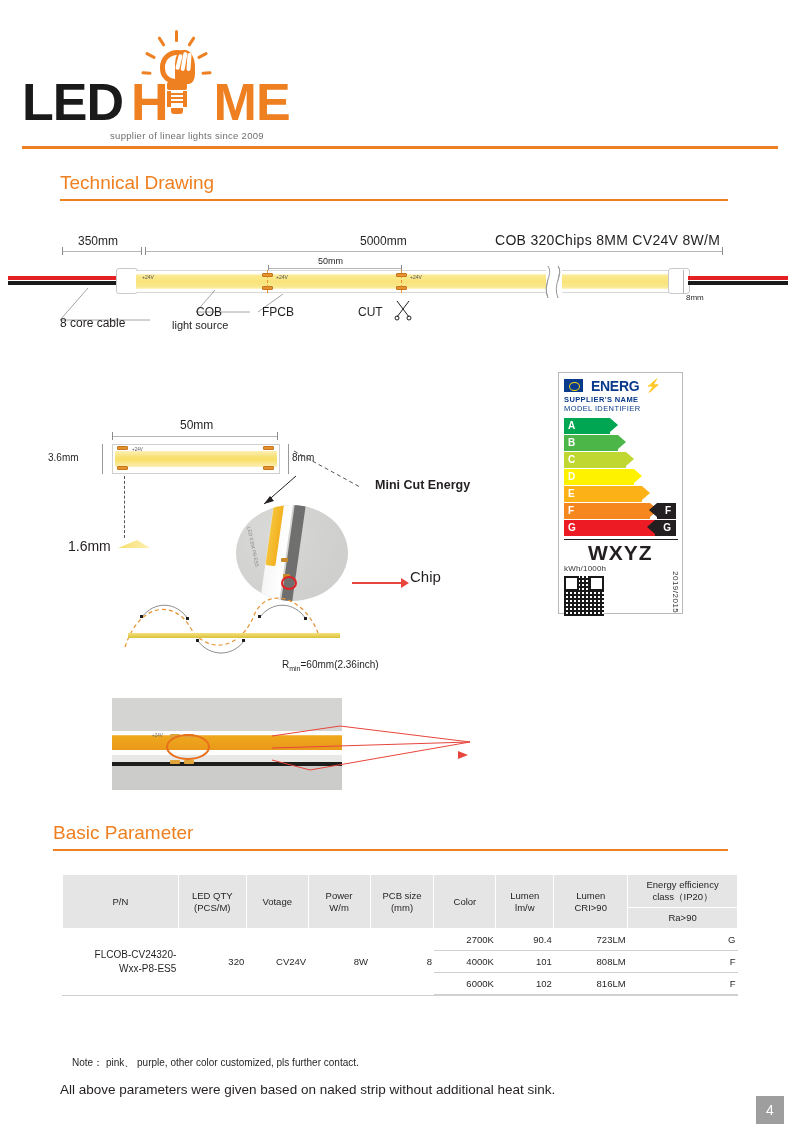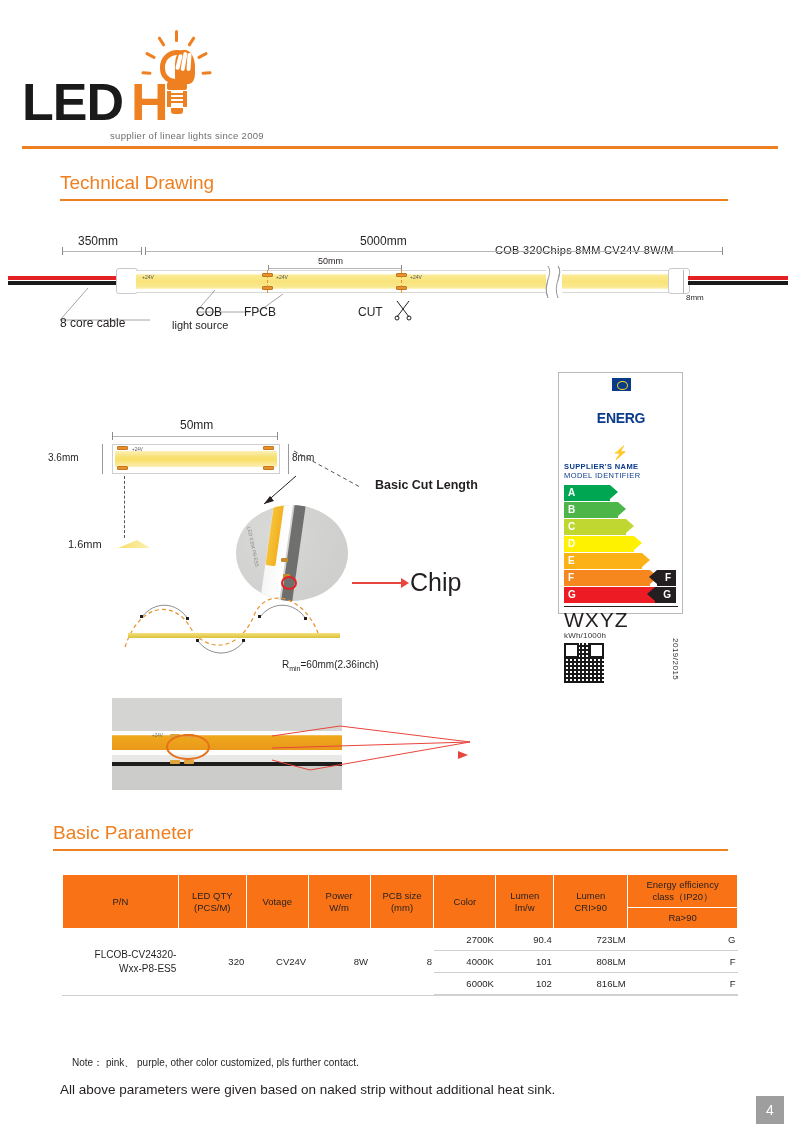--- a/index.html
+++ b/index.html
@@ -178,23 +178,22 @@
     position:absolute; height:5px;
     background:linear-gradient(to bottom,#f4e07a,#d9c23d);
   }
 
   
   #energy-label {
     position:absolute; left:558px; top:372px; width:125px; height:242px;
     background:#fff; border:1px solid #b9b9b9;
   }
   .en-top {
-    display:flex; align-items:center; gap:20px;
+    display:flex; align-items:center; gap:8px;
     padding:5px 4px 2px 5px;
-    flex-direction:column;
   }
   .en-flag {
     width:19px; height:13px; background:#0a3a8b; position:relative; flex:none;
   }
   .en-flag::after {
     content:""; position:absolute; left:5px; top:3px; width:9px; height:7px;
     border:1.3px solid #f5d515; border-radius:50%;
   }
   .en-word {
     font-size:14px; font-weight:bold; color:#0a3a8b; letter-spacing:-0.3px;
@@ -225,21 +224,21 @@
     position:absolute; right:2px; top:0; height:15.5px;
     background:#231f20; color:#fff; font-weight:bold; font-size:10px;
     display:flex; align-items:center; padding:0 5px 0 8px;
   }
   .en-marker::before {
     content:""; position:absolute; left:-8px; top:0;
     border-top:7.75px solid transparent; border-bottom:7.75px solid transparent;
     border-right:8px solid #231f20;
   }
   .en-sep { height:1px; background:#231f20; margin:3px 4px 2px 5px; }
-  .en-wxyz { font-size:21px; font-weight:normal; letter-spacing:1px; padding:0 5px; line-height:22px;}
+  .en-wxyz { font-size:21px; font-weight:bold; letter-spacing:1px; padding:0 5px; line-height:22px;margin-left:24px;}
   .en-kwh { font-size:8px; color:#333; padding:0 5px; letter-spacing:.2px;}
   .en-bottom { position:relative; height:48px; }
   .en-qr {
     position:absolute; left:5px; top:3px; width:40px; height:40px;
     background-image:
       repeating-linear-gradient(90deg,#000 0 2px,transparent 2px 4px),
       repeating-linear-gradient(0deg,#000 0 2px,transparent 2px 4px);
     background-color:#fff; opacity:.9;
   }
   .en-qr::before, .en-qr::after {
@@ -279,21 +278,21 @@
     background:#ef8022; color:#fff; font-weight:bold; font-size:11.5px;
     line-height:15px; padding:6px 9px; letter-spacing:.1px;
     border:1px solid #d9731d;
   }
   .fan line { stroke:#e8453c; stroke-width:1; fill:none; }
 
   
   #param-table { position:absolute; left:62px; top:874px; width:676px; }
   table { border-collapse:collapse; width:676px; font-size:9.5px; }
   thead td {
-    background:#f97316; border:1px solid #ffffff;
+    background:#e5e5e5; border:1px solid #ffffff;
     text-align:center; vertical-align:middle; color:#231f20;
     line-height:12px; padding:4px 2px;
   }
   tbody td {
     text-align:right; vertical-align:middle; padding:5px 2px;
     color:#231f20; border:0;
   }
   tbody td.sub { border-bottom:1px solid #d0d0d0; }
   tbody td.pn { font-size:10px; line-height:14px; }
   .tbl-bottom-rule { height:1px; background:#d0d0d0; width:676px; }
@@ -314,20 +313,21 @@
   }
 </style>
 </head>
 <body>
 
 <div class="header">
   <div class="logo-wrap">
     <div class="logo-row">
       <span class="logo-led">LED</span>
       <span class="logo-h">H</span>
+      <span class="logo-me">ME</span>
     </div>
 
     <div class="bulb">
       <div class="ray" style="left:29px;top:-2px;height:12px;"></div>
       <div class="ray" style="left:14px;top:4px;height:11px;transform:rotate(-33deg);"></div>
       <div class="ray" style="left:44px;top:4px;height:11px;transform:rotate(33deg);"></div>
       <div class="ray" style="left:3px;top:18px;height:11px;transform:rotate(-62deg);"></div>
       <div class="ray" style="left:55px;top:18px;height:11px;transform:rotate(62deg);"></div>
       <div class="ray" style="left:-1px;top:36px;height:10px;transform:rotate(-86deg);"></div>
       <div class="ray" style="left:59px;top:36px;height:10px;transform:rotate(86deg);"></div>
@@ -348,21 +348,21 @@
     <div class="tagline">supplier of linear lights since 2009</div>
   </div>
   <div class="header-rule"></div>
 </div>
 
 <div class="section-title" style="left:60px; top:172px;">Technical Drawing</div>
 <div class="section-rule" style="left:60px; top:199px; width:668px;"></div>
 
 <div id="tech-drawing">
 
-  <div class="lbl" style="left:495px; top:84px; font-size:11px; letter-spacing:.3px;">COB  320Chips  8MM  CV24V  8W/M</div>
+  <div class="lbl" style="left:495px; top:72px; font-size:14px; letter-spacing:.3px;">COB  320Chips  8MM  CV24V  8W/M</div>
 
   <div class="dimline" style="left:62px; top:91px; width:80px;"></div>
   <div class="vtick" style="left:62px; top:87px; height:8px;"></div>
   <div class="vtick" style="left:141px; top:87px; height:8px;"></div>
   <div class="lbl" style="left:78px; top:74px; font-size:12px;">350mm</div>
 
   <div class="dimline" style="left:145px; top:91px; width:578px;"></div>
   <div class="vtick" style="left:145px; top:87px; height:8px;"></div>
   <div class="vtick" style="left:722px; top:87px; height:8px;"></div>
   <div class="lbl" style="left:360px; top:74px; font-size:12px;">5000mm</div>
@@ -415,21 +415,21 @@
     <line x1="60" y1="160" x2="88" y2="128" stroke="#8d8d8d" stroke-width="0.8"></line>
     <line x1="60" y1="160" x2="150" y2="160" stroke="#8d8d8d" stroke-width="0.8"></line>
     <line x1="196" y1="152" x2="215" y2="130" stroke="#8d8d8d" stroke-width="0.8"></line>
     <line x1="196" y1="152" x2="250" y2="152" stroke="#8d8d8d" stroke-width="0.8"></line>
     <line x1="258" y1="152" x2="283" y2="134" stroke="#8d8d8d" stroke-width="0.8"></line>
   </svg>
 
   <div class="lbl" style="left:60px; top:156px; font-size:12px;">8 core cable</div>
   <div class="lbl" style="left:196px; top:145px; font-size:12px;">COB</div>
   <div class="lbl" style="left:172px; top:159px; font-size:11px;">light source</div>
-  <div class="lbl" style="left:244px; top:145px; font-size:12px;">FPCB</div>
+  <div class="lbl" style="left:262px; top:145px; font-size:12px;">FPCB</div>
 
   <div class="lbl" style="left:358px; top:145px; font-size:12px;">CUT</div>
   <svg class="abs" style="left:394px; top:139px;" width="20" height="22">
     <line x1="3" y1="2" x2="15" y2="18" stroke="#231f20" stroke-width="1"></line>
     <line x1="15" y1="2" x2="3" y2="18" stroke="#231f20" stroke-width="1"></line>
     <circle cx="3" cy="19" r="2" fill="none" stroke="#231f20" stroke-width="1"></circle>
     <circle cx="15" cy="19" r="2" fill="none" stroke="#231f20" stroke-width="1"></circle>
   </svg>
 </div>
 
@@ -452,45 +452,45 @@
   <div class="vtick" style="left:102px; top:44px; height:30px; background:#9a9a9a;"></div>
   <div class="lbl" style="left:48px; top:52px; font-size:10px;">3.6mm</div>
 
   <div class="vtick" style="left:288px; top:44px; height:30px; background:#9a9a9a;"></div>
   <div class="lbl" style="left:292px; top:52px; font-size:10px;">8mm</div>
 
   <div class="dash-v" style="left:124px; top:76px; height:62px;"></div>
   <div class="abs" style="left:118px; top:140px; width:32px; height:8px;
        background:linear-gradient(to right,#f7df6a,#fcefb4);
        clip-path:polygon(0 100%, 100% 100%, 60% 0);"></div>
-  <div class="lbl" style="left:68px; top:138px; font-size:11px;">1.6mm</div>
+  <div class="lbl" style="left:68px; top:138px; font-size:14px;">1.6mm</div>
 
   <svg class="abs" style="left:290px; top:45px;" width="110" height="60">
     <path d="M4 6 L70 42" stroke="#555" stroke-width="1" stroke-dasharray="4 3" fill="none"></path>
   </svg>
-  <div class="lbl" style="left:375px; top:78px; font-size:12.5px; font-weight:bold;">Basic Cut Length</div>
+  <div class="lbl" style="left:375px; top:78px; font-size:12.5px; font-weight:bold;">Mini Cut Energy</div>
 
   <svg class="abs" style="left:250px; top:74px;" width="60" height="40">
     <line x1="46" y1="2" x2="14" y2="30" stroke="#231f20" stroke-width="1"></line>
     <polygon points="14,30 24,27 20,22" fill="#231f20"></polygon>
   </svg>
 
   <div class="photo-circle" style="left:236px; top:105px; width:112px; height:96px;">
     <div class="pcb"></div>
     <div class="cobline"></div>
     <div class="darkedge"></div>
     <div class="chipdot" style="left:40%; top:55%;"></div>
     <div class="chipdot" style="left:42%; top:72%;"></div>
     <div class="lbl-tiny" style="left:14%; top:22%; font-size:5px; color:#8a8a8a;
          transform:rotate(78deg); transform-origin:0 0;">LED 0.5M P8-ES5</div>
   </div>
   <div class="chip-ring" style="left:281px; top:176px; width:16px; height:14px;"></div>
 
   <div class="arrow-red" style="left:352px; top:182px; width:50px;"></div>
-  <div class="lbl" style="left:410px; top:168px; font-size:25px;">Chip</div>
+  <div class="lbl" style="left:410px; top:168px; font-size:15px;">Chip</div>
 </div>
 
 <div id="bend">
   <svg class="abs" style="left:120px; top:0;" width="240" height="70">
     <path d="M5 52 C20 6, 55 6, 70 32 C85 58, 120 58, 135 18 C150 -10, 185 4, 198 38" stroke="#e8922f" stroke-width="1.2" fill="none" stroke-dasharray="4 3"></path>
     <path d="M22 22 C34 6, 56 6, 68 24" stroke="#8d8d8d" stroke-width="1" fill="none"></path>
     <path d="M78 46 C90 62, 112 62, 124 46" stroke="#8d8d8d" stroke-width="1" fill="none"></path>
     <path d="M140 22 C152 6, 174 6, 186 24" stroke="#8d8d8d" stroke-width="1" fill="none"></path>
     <rect x="20" y="20" width="3" height="3" fill="#231f20"></rect>
     <rect x="66" y="22" width="3" height="3" fill="#231f20"></rect>

